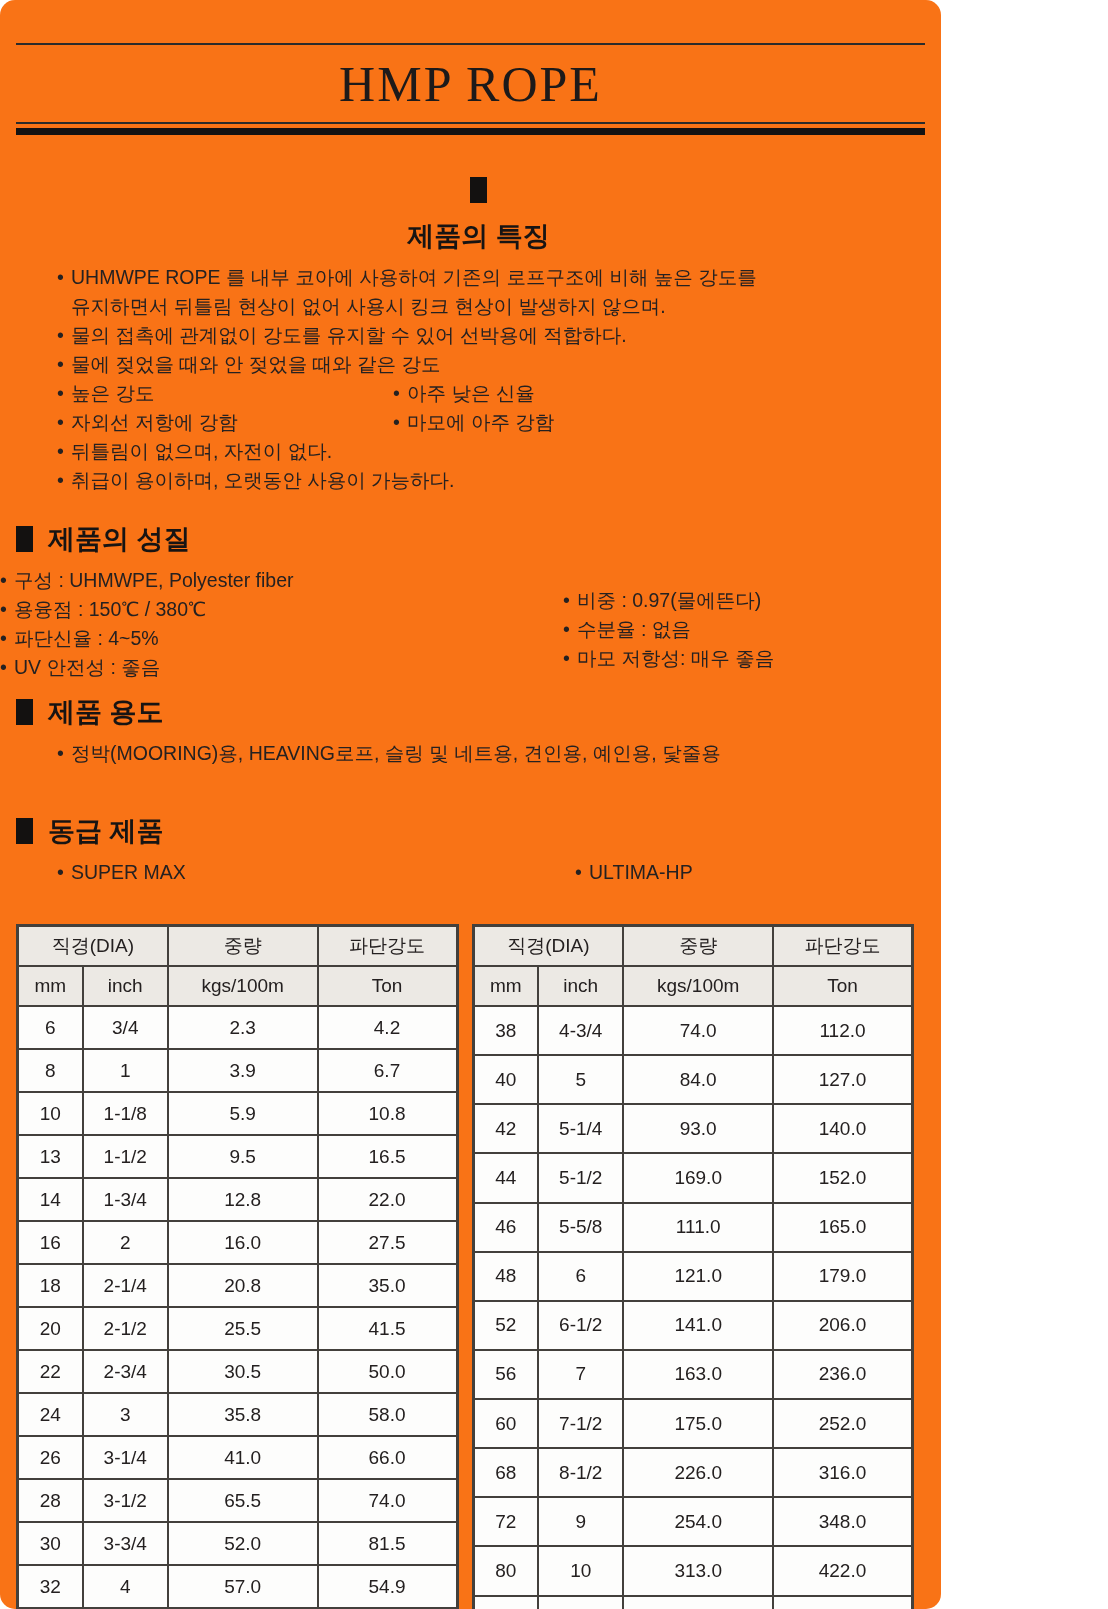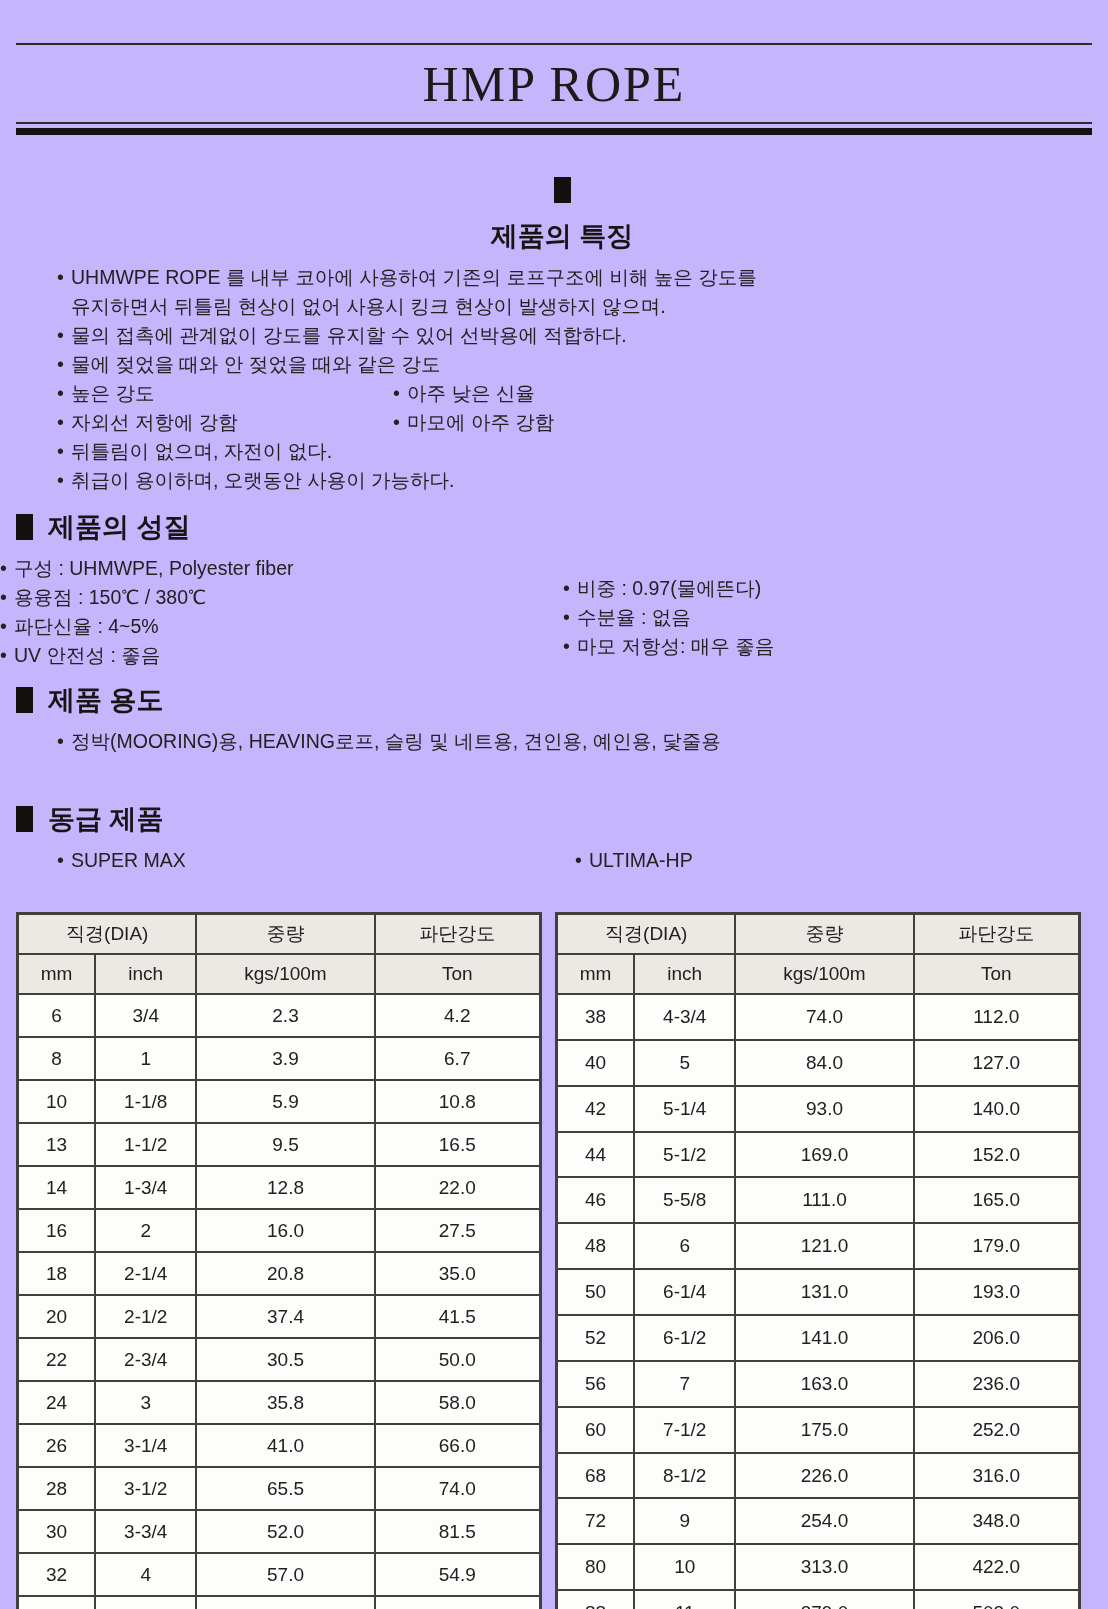--- a/index.html
+++ b/index.html
@@ -1,37 +1,38 @@
 <!DOCTYPE html>
 <html style="--header-bg: #ece9e4; --border: #43403c; --rule: #2b2b2b;"><head>
 <meta charset="utf-8">
 <style>
   html,body{margin:0;padding:0;background:#ffffff;}
   .page{
-    width:1108px;height:1609px;position:relative;overflow:hidden;
-    background:#c4b5fd;color:#242020;
+    width:941px;height:1609px;position:relative;overflow:hidden;
+    background:#f97316;color:#242020;
     font-family:"Liberation Sans",sans-serif;
+    border-radius:15px;
   }
   .rule-top{margin:43px 16px 0 16px;height:2px;background:var(--rule,#2b2b2b);}
   h1.title{
     font-family:"Liberation Serif",serif;font-weight:normal;
     font-size:50px;letter-spacing:2px;text-align:center;
     margin:10px 0 9px 0;color:#1d1a1a;
   }
   .double-rule{margin:0 16px;}
   .double-rule .a{height:2px;background:var(--rule,#2b2b2b);margin-bottom:4px;}
   .double-rule .b{height:7px;background:#141212;}
 
   section h2{
     display:flex;align-items:center;gap:15px;
     margin:0 0 0 16px;font-size:27px;font-weight:bold;color:#171413;
   }
   .sq{width:17px;height:26px;background:#131110;flex:0 0 auto;}
   #sec-features h2{margin-top:42px;flex-direction:column;}
-  #sec-properties h2{margin-top:14px;}
+  #sec-properties h2{margin-top:26px;}
   #sec-uses h2{margin-top:12px;}
   #sec-equivalents h2{margin-top:45px;}
 
   .bullets{margin:9px 0 0 57px;font-size:19.5px;line-height:29px;color:#252121;}
   .bullet{display:flex;align-items:flex-start;}
   .dot{flex:0 0 14px;text-align:left;}
   .txt{white-space:pre-wrap;}
   #features-list .txt{max-width:742px;}
   .seg{display:flex;}
   .bullet.pair .seg.left{width:336px;flex:0 0 auto;}
@@ -273,21 +274,21 @@
           </tr>
           <tr>
             <td>18</td>
             <td>2-1/4</td>
             <td>20.8</td>
             <td>35.0</td>
           </tr>
           <tr>
             <td>20</td>
             <td>2-1/2</td>
-            <td>37.4</td>
+            <td>25.5</td>
             <td>41.5</td>
           </tr>
           <tr>
             <td>22</td>
             <td>2-3/4</td>
             <td>30.5</td>
             <td>50.0</td>
           </tr>
           <tr>
             <td>24</td>
@@ -379,26 +380,20 @@
             <td>111.0</td>
             <td>165.0</td>
           </tr>
           <tr>
             <td>48</td>
             <td>6</td>
             <td>121.0</td>
             <td>179.0</td>
           </tr>
           <tr>
-            <td>50</td>
-            <td>6-1/4</td>
-            <td>131.0</td>
-            <td>193.0</td>
-          </tr>
-          <tr>
             <td>52</td>
             <td>6-1/2</td>
             <td>141.0</td>
             <td>206.0</td>
           </tr>
           <tr>
             <td>56</td>
             <td>7</td>
             <td>163.0</td>
             <td>236.0</td>

